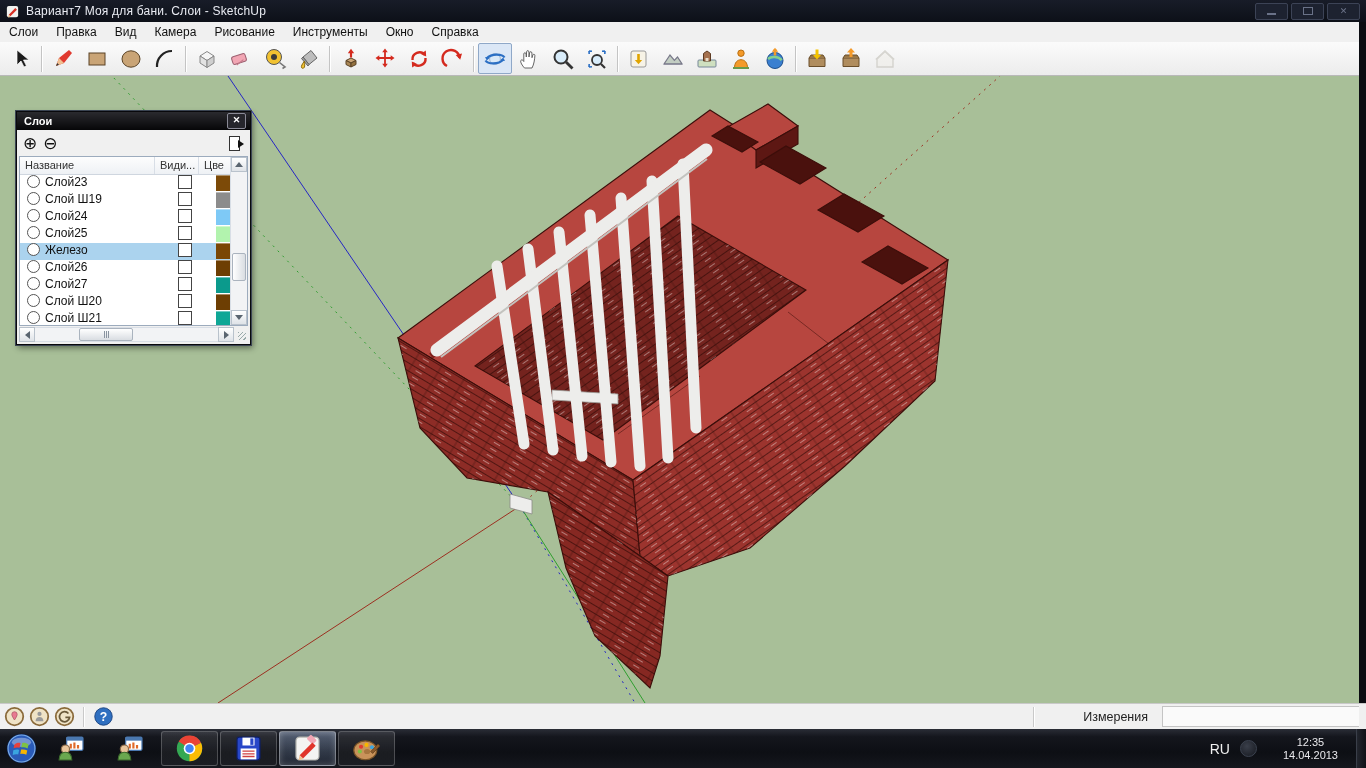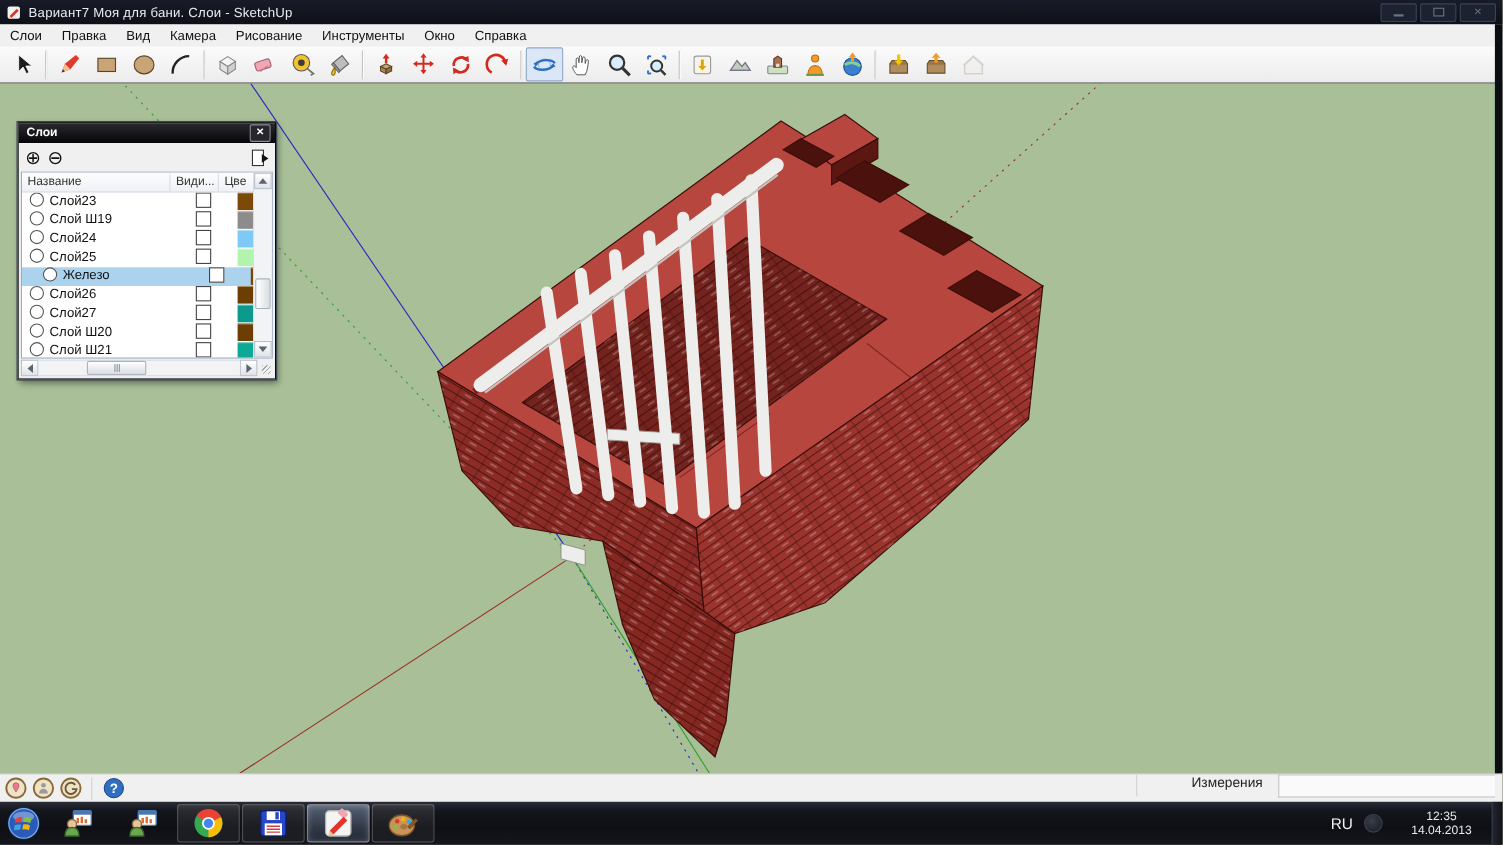--- a/index.html
+++ b/index.html
@@ -53,21 +53,21 @@
   .lp-detail .pg{position:absolute;left:1px;top:1px;width:9px;height:13px;background:#fff;border:1px solid #333;}
   .lp-detail .ar{position:absolute;right:0;top:5px;width:0;height:0;border-left:6px solid #111;
     border-top:4px solid transparent;border-bottom:4px solid transparent;}
   .lp-list{margin:0 2px;background:#fff;border:1px solid #9cabbd;position:relative;}
   .lp-header{display:flex;height:17px;background:linear-gradient(#fdfdfd,#eef1f5);
     border-bottom:1px solid #cfd6df;font-size:11px;color:#333;}
   .lp-header .h{line-height:16px;padding-left:5px;border-right:1px solid #d8dee6;box-sizing:border-box;}
   .h-name{width:135px;}.h-vis{width:44px;}.h-col{width:29px;border-right:none!important;}
   .lp-rows{height:150px;overflow:hidden;position:relative;}
   .lrow{display:flex;align-items:flex-start;height:17px;font-size:12px;color:#111;}
-  .lrow.selected{background:#abd3ee;padding-left:12px;}
+  .lrow.selected{background:#abd3ee;}
   .lrow .radio{width:11px;height:11px;border:1px solid #555;border-radius:50%;margin:0 5px 0 7px;
     background:#fff;flex:0 0 auto;cursor:default;}
   .lrow .lname{width:108px;white-space:nowrap;overflow:hidden;}
   .lrow .lcheck{width:12px;height:12px;border:1px solid #444;background:#fff;margin-left:25px;flex:0 0 auto;cursor:default;}
   .lrow .lswatch{width:14px;height:15px;margin-left:24px;flex:0 0 auto;border-top:1px solid rgba(255,255,255,.4);cursor:default;}
   .vscroll{position:absolute;top:0;right:0;width:16px;bottom:0;background:#f2f3f5;border-left:1px solid #d8dee6;}
   .vs-btn{height:15px;display:flex;align-items:center;justify-content:center;background:linear-gradient(#fff,#dfe3e8);border:1px solid #b9c2cc;box-sizing:border-box;}
   .vs-up{position:absolute;top:0;left:0;right:0;}
   .vs-dn{position:absolute;bottom:0;left:0;right:0;}
   .vs-thumb{position:absolute;left:1px;right:1px;top:96px;height:26px;background:linear-gradient(90deg,#fff,#d9dde2);
@@ -87,21 +87,21 @@
   .lp-grip::after{content:"";position:absolute;right:2px;bottom:2px;width:8px;height:8px;
     background:repeating-linear-gradient(135deg,#9aa,#9aa 1px,transparent 1px,transparent 3px);}
 
   
   .statusbar{position:absolute;top:703px;left:0;width:100%;height:26px;background:#f0f0f0;
     border-top:1px solid #c9c9c9;display:flex;align-items:center;box-sizing:border-box;font-size:12px;}
   .sb-coin{width:21px;height:21px;margin-left:4px;}
   .sb-sep{width:1px;height:20px;background:#c9c9c9;border-right:1px solid #fff;margin:0 8px;}
   .sb-help{width:21px;height:21px;margin-right:8px;}
   .sb-text{color:#111;font-size:12.5px;white-space:pre;}
-  .sb-right{margin-left:auto;display:flex;align-items:flex-start;height:100%;}
+  .sb-right{margin-left:auto;display:flex;align-items:center;height:100%;}
   .sb-mlabel{color:#222;font-size:12.5px;padding:0 14px 0 40px;}
   .sb-mfield{width:196px;height:19px;background:#fafafa;border:1px solid #c4c4c4;
     border-right:none;margin-right:7px;}
 
   
   .taskbar{position:absolute;top:729px;left:0;width:100%;height:39px;
     background:linear-gradient(#2a2d36 0%,#14161d 20%,#0d0f14 60%,#15171e 100%);
     display:flex;align-items:center;}
   .start-btn{width:42px;height:39px;display:flex;align-items:center;justify-content:center;cursor:default;}
   .start-btn svg{width:33px;height:33px;}

